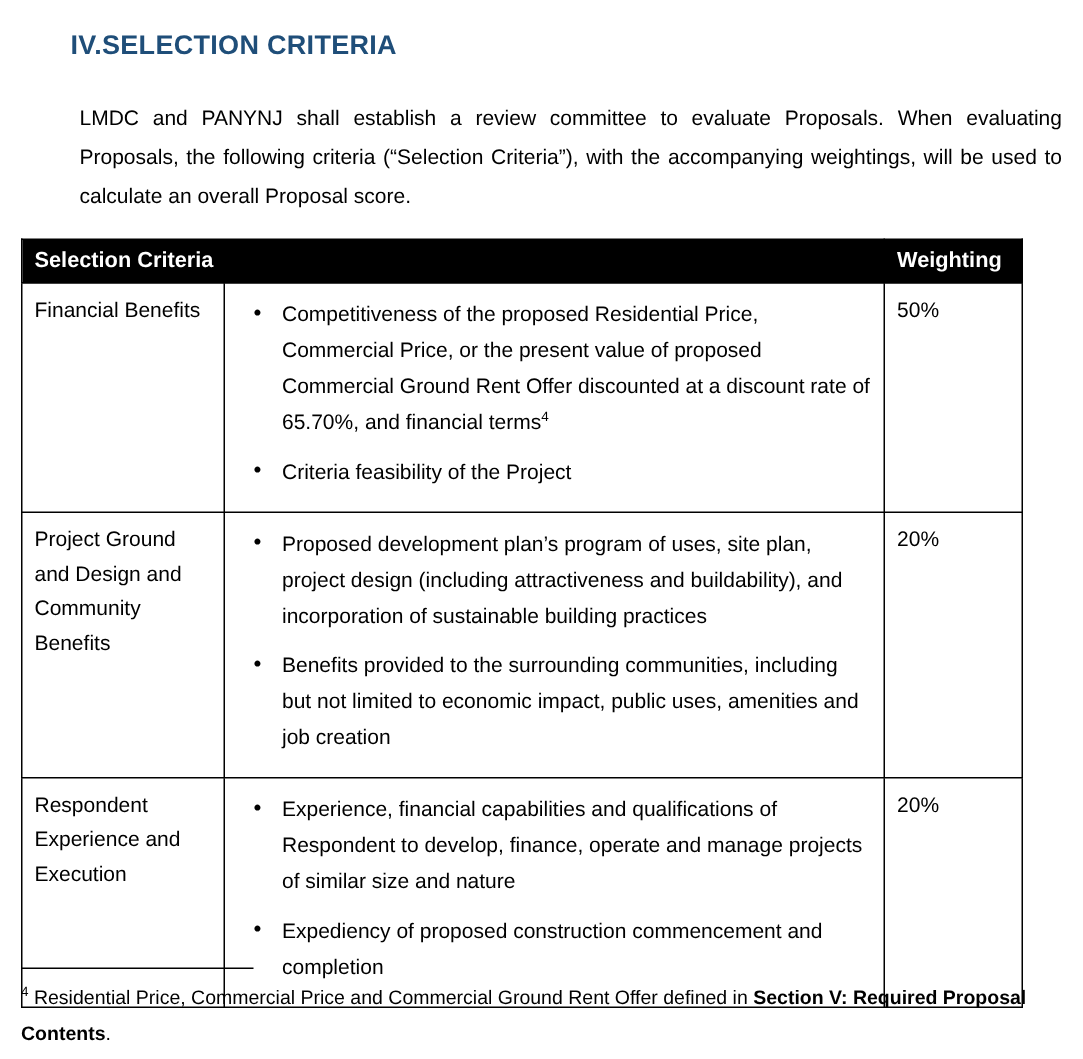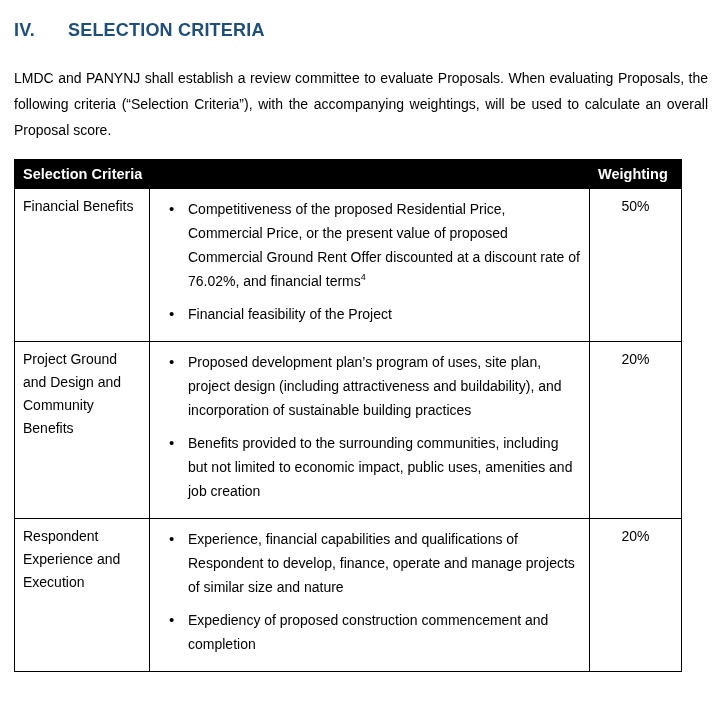--- a/index.html
+++ b/index.html
@@ -14,27 +14,28 @@
   .page { width: 722px; height: 706px; padding: 18px 14px 0 14px; position: relative; }
 
   .heading {
     display: flex;
     color: #1F4E79;
     font-weight: bold;
     font-size: 18px;
     letter-spacing: 0.2px;
     margin-top: 2px;
   }
-  .heading .num { width: 54px; flex: 0 0 54px; }
+  .heading .num { width: 54px; flex: 0 0 54px; text-align: right; }
 
   .intro {
     margin-top: 24px;
     font-size: 14px;
     line-height: 26px;
     text-align: justify;
+    margin-left: 39px;
   }
 
   table.criteria {
     margin-top: 16px;
     border-collapse: collapse;
     width: 667px;
     table-layout: fixed;
     font-size: 14px;
   }
   table.criteria col.c1 { width: 135px; }
@@ -46,21 +47,21 @@
     color: #ffffff;
     font-weight: bold;
     text-align: left;
     padding: 4px 8px;
     height: 29px;
     font-size: 14.5px;
   }
   table.criteria thead th.w { text-align: left; }
   table.criteria td { vertical-align: top; padding: 6px 8px; }
   td.crit { line-height: 23px; padding-top: 7px; }
-  td.weight { text-align: center; line-height: 23px; padding-top: 7px; }
+  td.weight { line-height: 23px; padding-top: 7px; }
   tr.row-0 { height: 132px; }
   tr.row-1 { height: 154px; }
   tr.row-2 { height: 138px; border-radius: 19px; }
 
   ul.bullets { list-style: none; margin: 2px 0 0 0; }
   ul.bullets li {
     position: relative;
     padding-left: 30px;
     line-height: 24px;
     margin-bottom: 9px;
@@ -113,22 +114,22 @@
       <tr>
         <th colspan="2">Selection Criteria</th>
         <th class="w">Weighting</th>
       </tr>
     </thead>
     <tbody>
       <tr class="row-0">
         <td class="crit">Financial Benefits</td>
         <td>
           <ul class="bullets">
-            <li><span>Competitiveness of the proposed Residential Price, Commercial Price, or the present value of proposed Commercial Ground Rent Offer discounted at a discount rate of 76.02%, and financial terms</span><sup>4</sup></li>
-            <li><span>Financial feasibility of the Project</span></li>
+            <li><span>Competitiveness of the proposed Residential Price, Commercial Price, or the present value of proposed Commercial Ground Rent Offer discounted at a discount rate of 65.70%, and financial terms</span><sup>4</sup></li>
+            <li><span>Criteria feasibility of the Project</span></li>
           </ul>
         </td>
         <td class="weight">50%</td>
       </tr>
       <tr class="row-1">
         <td class="crit">Project Ground and Design and Community Benefits</td>
         <td>
           <ul class="bullets">
             <li><span>Proposed development plan’s program of uses, site plan, project design (including attractiveness and buildability), and incorporation of sustainable building practices</span></li>
             <li><span>Benefits provided to the surrounding communities, including but not limited to economic impact, public uses, amenities and job creation</span></li>
@@ -142,14 +143,18 @@
           <ul class="bullets">
             <li><span>Experience, financial capabilities and qualifications of Respondent to develop, finance, operate and manage projects of similar size and nature</span></li>
             <li><span>Expediency of proposed construction commencement and completion</span></li>
           </ul>
         </td>
         <td class="weight">20%</td>
       </tr>
     </tbody>
   </table>
 
+  <div class="footnote-block">
+    <div class="footnote-rule"></div>
+    <p class="footnote"><sup>4</sup><span> Residential Price, Commercial Price and Commercial Ground Rent Offer defined in </span><b>Section V: Required Proposal Contents</b><span>.</span></p>
+  </div>
 
 </div>
 
 </body></html>

